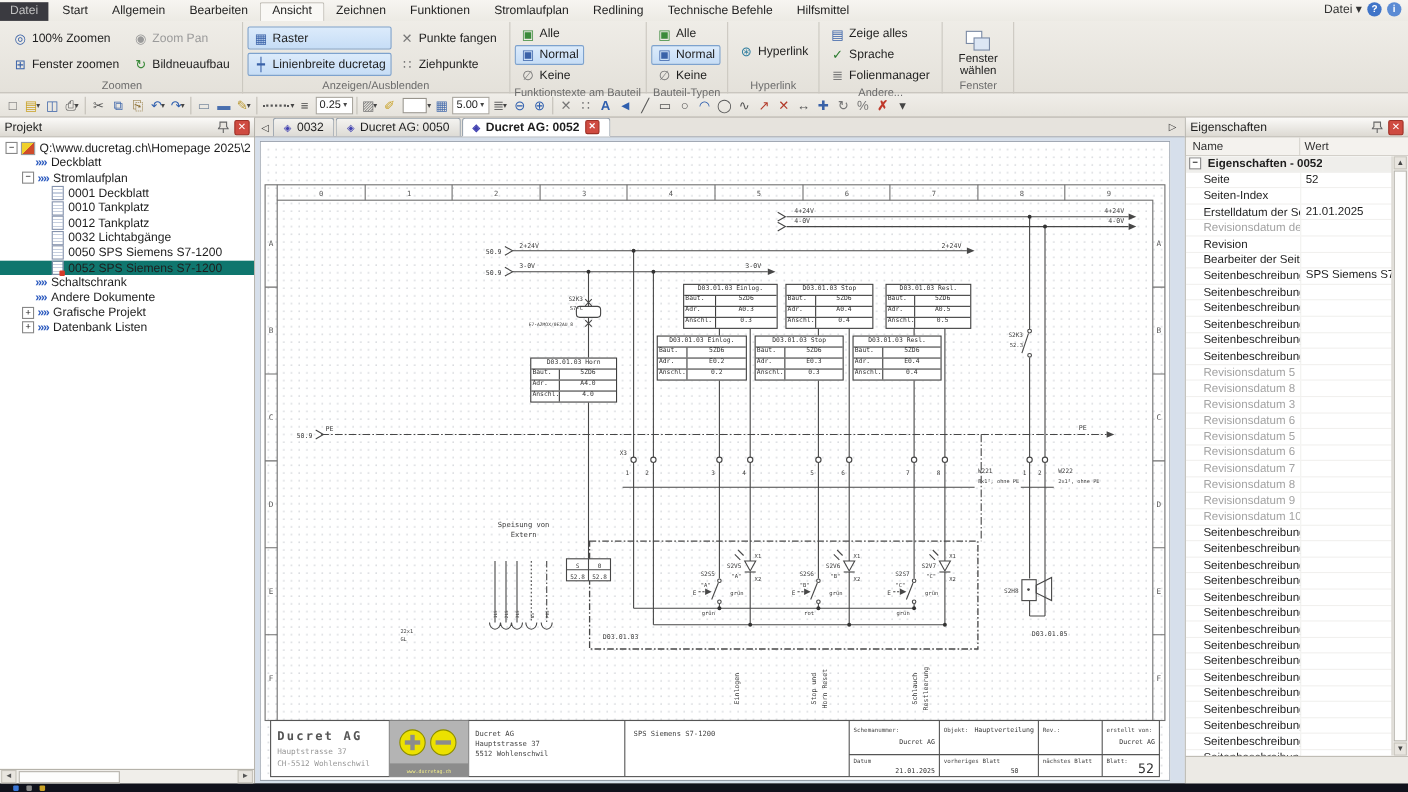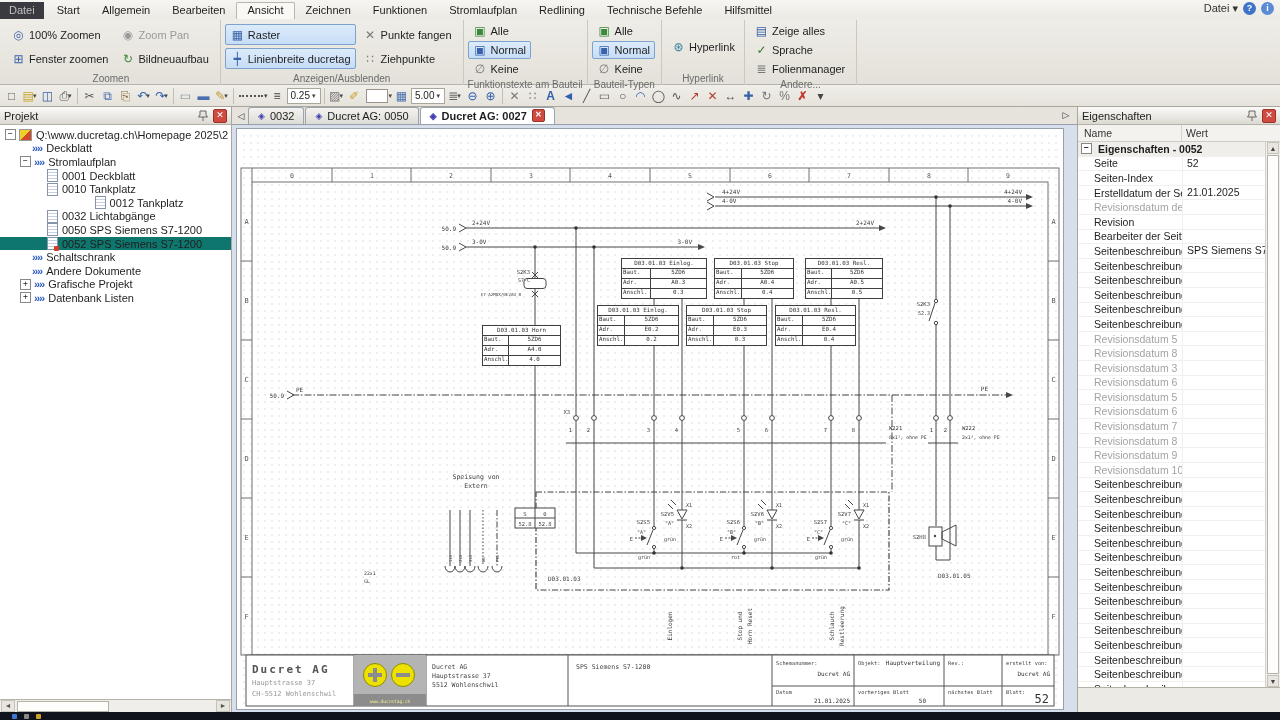--- a/index.html
+++ b/index.html
@@ -234,20 +234,32 @@
             </div>
           <div class="rbtn sm">
               <span class="ri" style="color:#777">≣</span>
               <span>Folienmanager</span>
             </div>
         </div>
       </div>
       <div class="rgt">Andere...</div>
     </div>
 
+    <div class="rgroup">
+      <div class="rgc center">
+        <div class="bigbtn">
+          <svg width="24" height="20">
+              <rect x="1.5" y="1.5" width="14" height="11" fill="#fff" stroke="#7a8aa5"></rect>
+              <rect x="8.5" y="7.5" width="14" height="11" fill="#dce6f4" stroke="#7a8aa5"></rect>
+            </svg>
+          <span>Fenster wählen</span>
+        </div>
+      </div>
+      <div class="rgt">Fenster</div>
+    </div>
   </div>
 </div>
 
 <div class="tbar" id="toolbar">
     <span class="tico">
       <span style="color: rgb(102, 102, 102);">□</span>
     </span>
     <span class="tico">
       <span style="color: rgb(201, 162, 39);">▤</span>
       <span class="dd">▾</span>
@@ -416,21 +428,21 @@
         <div class="trow" style="padding-left: 35px;">
           <span class="spacerx"></span>
           <span class="ic-page"></span>
           <span>0001 Deckblatt</span>
         </div>
         <div class="trow" style="padding-left: 35px;">
           <span class="spacerx"></span>
           <span class="ic-page"></span>
           <span>0010 Tankplatz</span>
         </div>
-        <div class="trow" style="padding-left: 35px; justify-content: center;">
+        <div class="trow" style="padding-left: 35px;">
           <span class="spacerx"></span>
           <span class="ic-page"></span>
           <span>0012 Tankplatz</span>
         </div>
         <div class="trow" style="padding-left: 35px;">
           <span class="spacerx"></span>
           <span class="ic-page"></span>
           <span>0032 Lichtabgänge</span>
         </div>
         <div class="trow" style="padding-left: 35px;">
@@ -479,21 +491,21 @@
           <div class="dtab">
             <span class="dicon">◈</span>
             <span>0032</span>
           </div>
           <div class="dtab">
             <span class="dicon">◈</span>
             <span>Ducret AG: 0050</span>
           </div>
           <div class="dtab active">
             <span class="dicon">◈</span>
-            <span>Ducret AG: 0027</span>
+            <span>Ducret AG: 0052</span>
             <span class="tclose">✕</span>
           </div>
         </div>
       <span class="tabnav right">▷</span>
     </div>
     <div class="canvas">
       <div class="page" id="page">
 
       <svg width="828" height="582" viewBox="0 0 828 582" font-family="&quot;DejaVu Sans Mono&quot;, monospace" fill="#3c3c3c">
         <defs>

